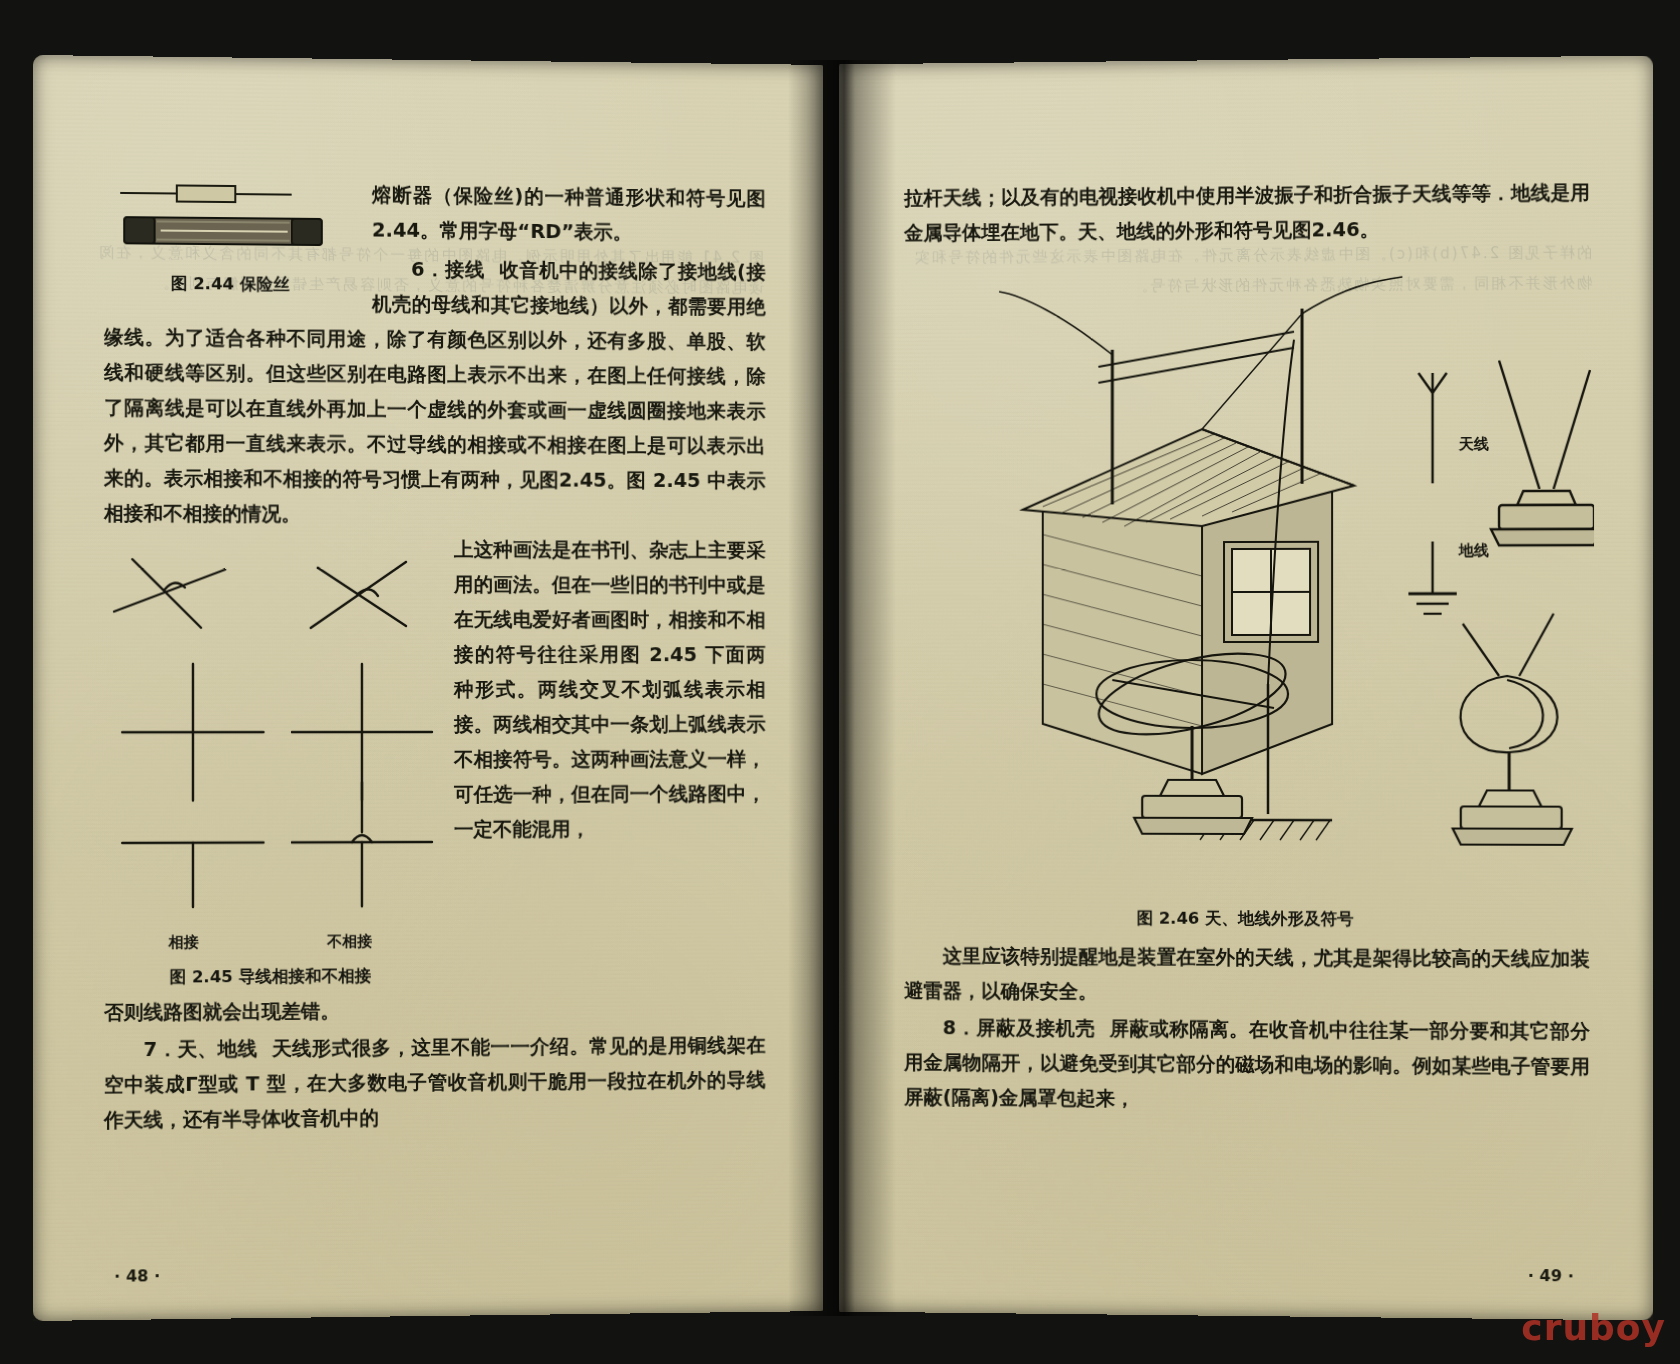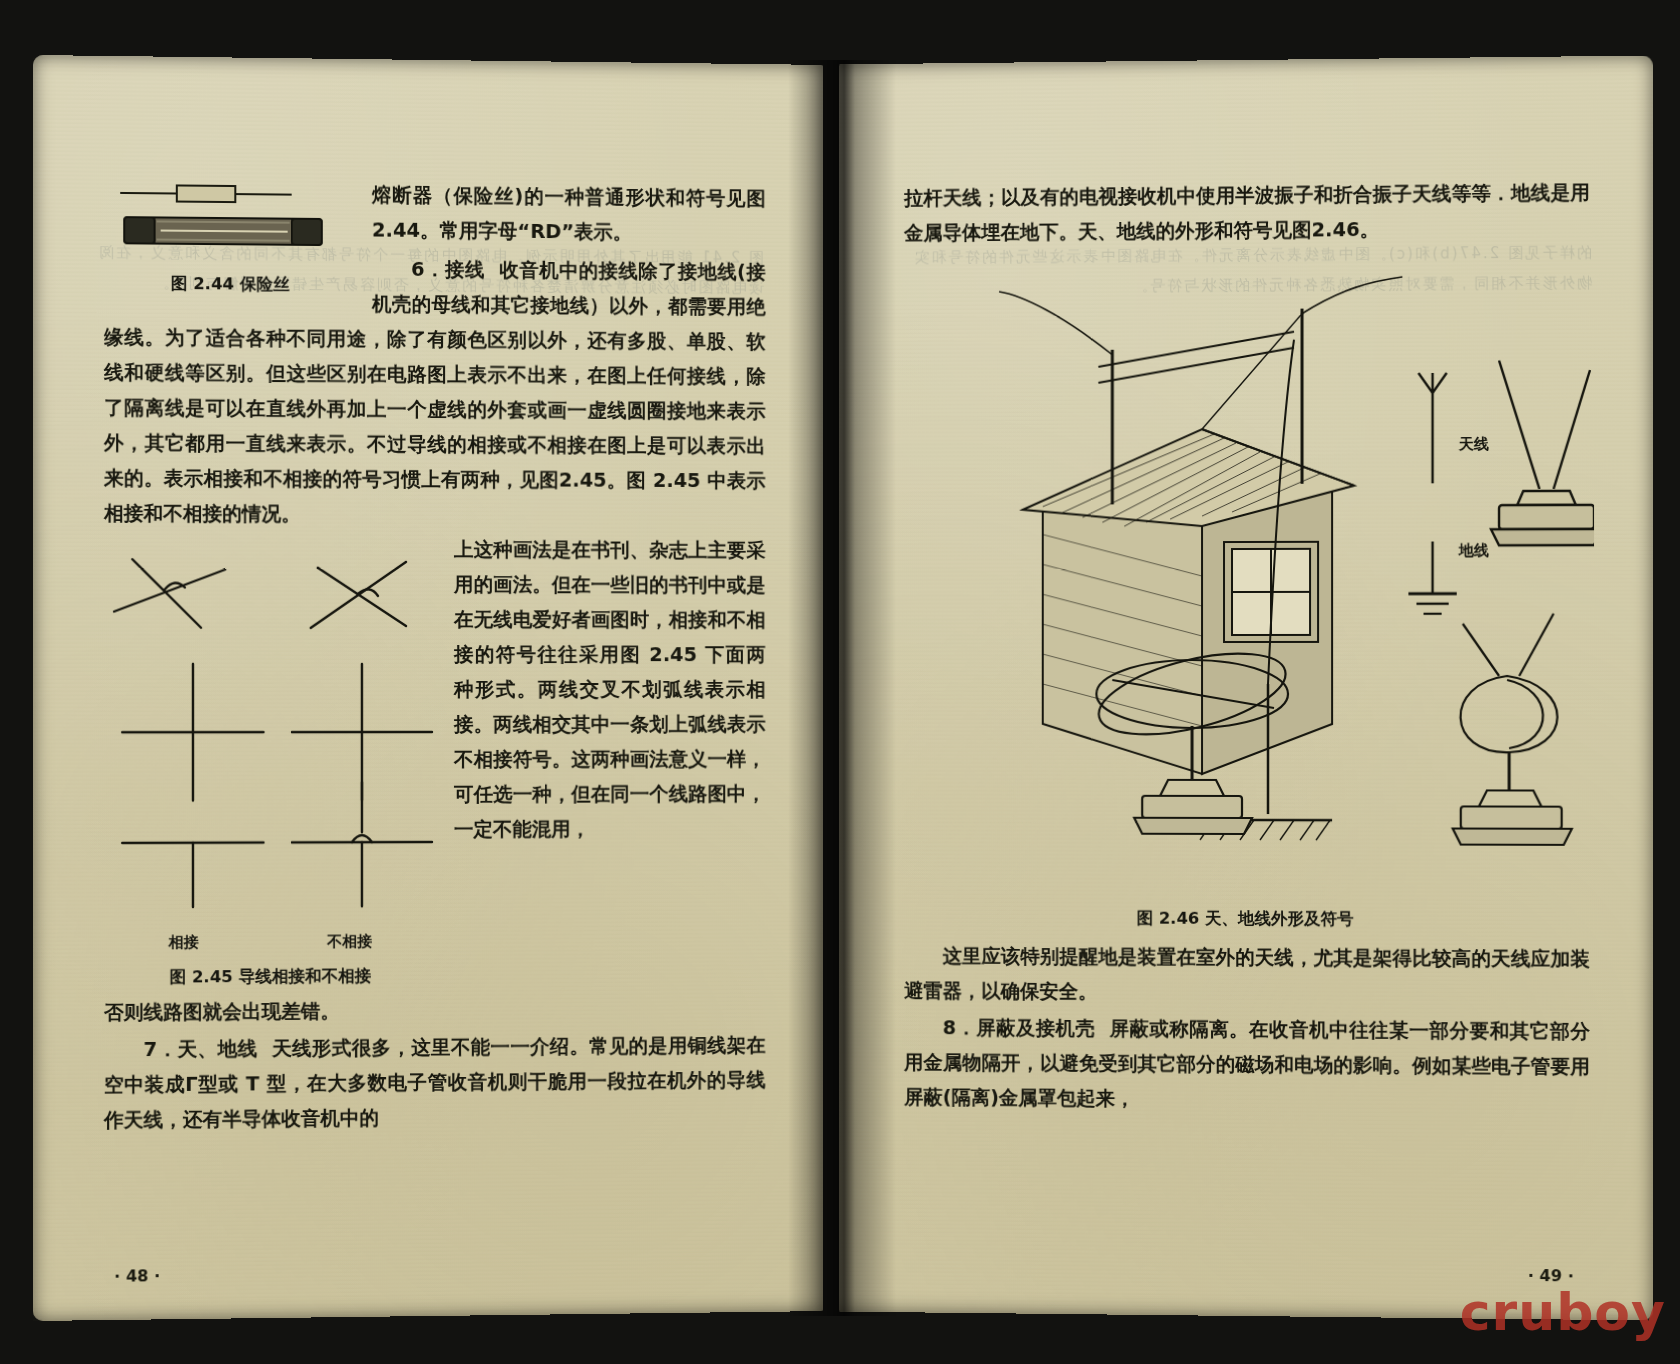--- a/index.html
+++ b/index.html
@@ -59,21 +59,21 @@
   
   .sym-block{float:left;width:330px;margin:10px 18px 6px 0;}
   .fig-sym{width:330px;height:390px;}
   .sym-labels{display:flex;justify-content:space-around;font-size:15px;font-weight:600;margin-top:-4px;}
   .fig245cap{text-align:center;font-size:16.5px;font-weight:600;margin-top:14px;}
 
   
   .fig246{width:690px;height:650px;display:block;margin:6px auto 0;}
   .fig246cap{text-align:center;font-size:16.5px;font-weight:600;margin-top:4px;}
 
-  .watermark{position:absolute;right:14px;bottom:22px;font-size:52px;font-weight:700;
+  .watermark{position:absolute;right:14px;bottom:16px;font-size:36px;font-weight:700;
     color:#b03226;opacity:.85;font-family:"DejaVu Sans",sans-serif;letter-spacing:1px;}
 
   .clearfix::after{content:"";display:block;clear:both;}
 </style>
 </head>
 <body>
 
 <div class="scan">
   <div class="book">
 

